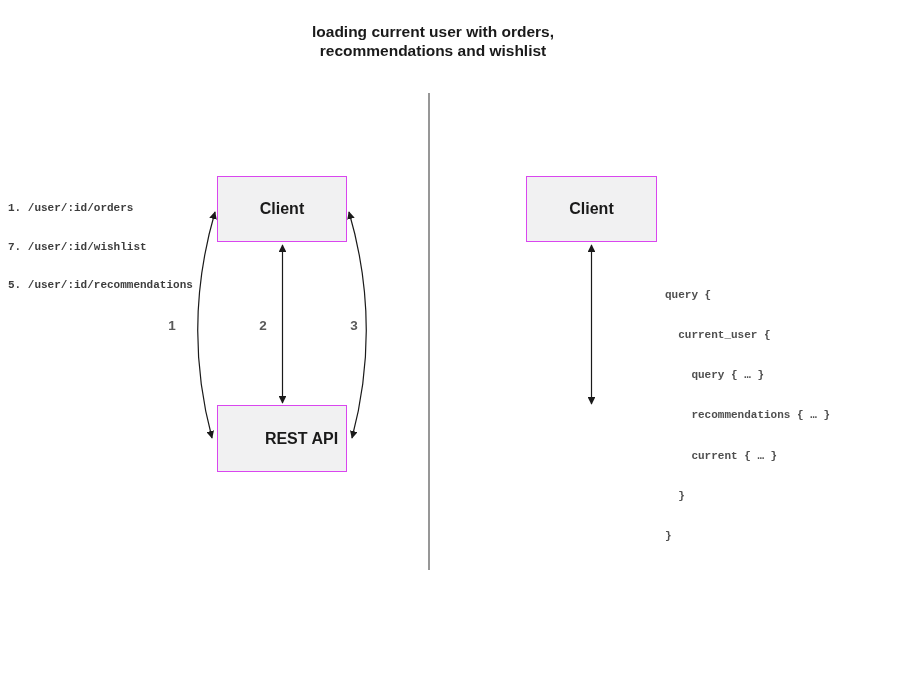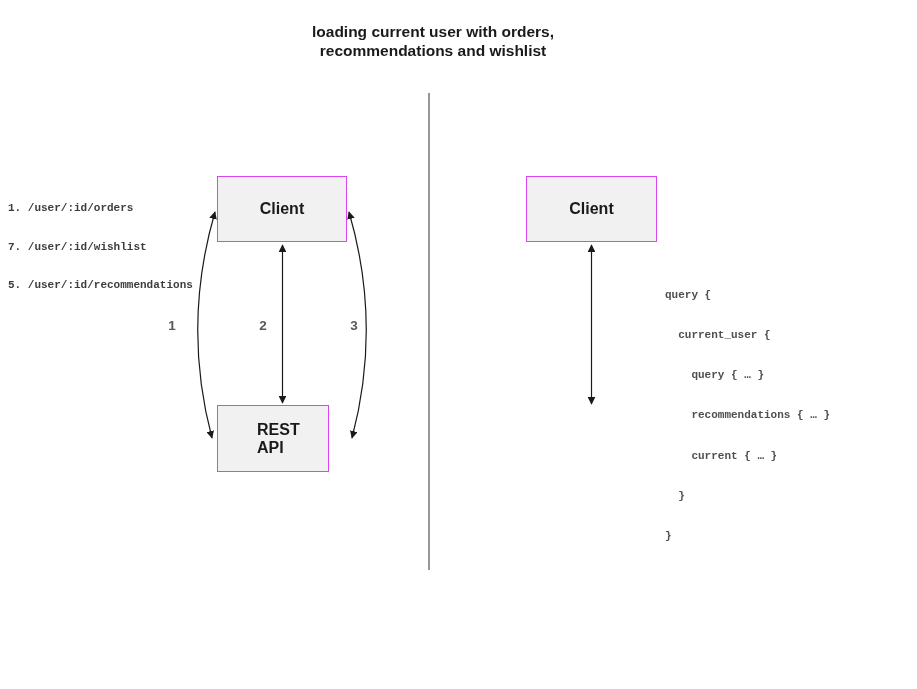--- a/index.html
+++ b/index.html
@@ -32,21 +32,21 @@
     position: absolute;
     background: #f1f1f2;
     border: 1px solid #d946ef;
     display: flex;
     align-items: center;
     justify-content: center;
     font-size: 16px;
     color: #1a1a1a;
   }
   .node-client-left  { left: 217px; top: 176px; width: 130px; height: 66px; }
-  .node-rest         { left: 217px; top: 405px; width: 112px; height: 67px; padding-left: 39px; }
+  .node-rest         { left: 217px; top: 405px; width: 130px; height: 67px; padding-left: 39px; }
   .node-client-right { left: 526px; top: 176px; width: 131px; height: 66px; }
   .node-graphql      { left: 526px; top: 406px; width: 131px; height: 66px; }
   .mono {
     position: absolute;
     font-family: "Liberation Mono", "DejaVu Sans Mono", monospace;
     white-space: pre;
   }
   .endpoints {
     left: 8px; top: 176px;
     font-size: 11px;

